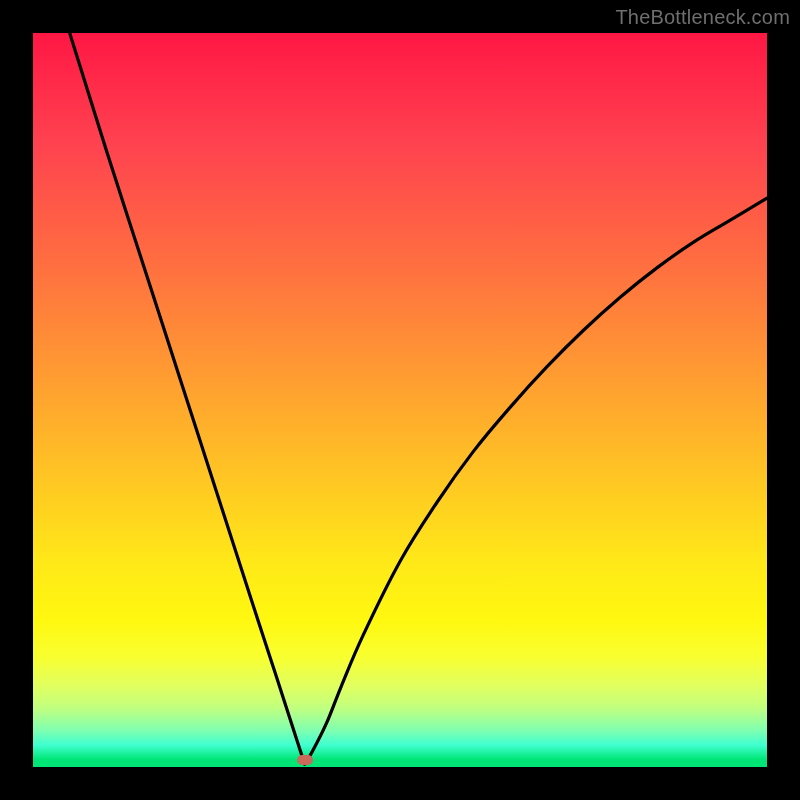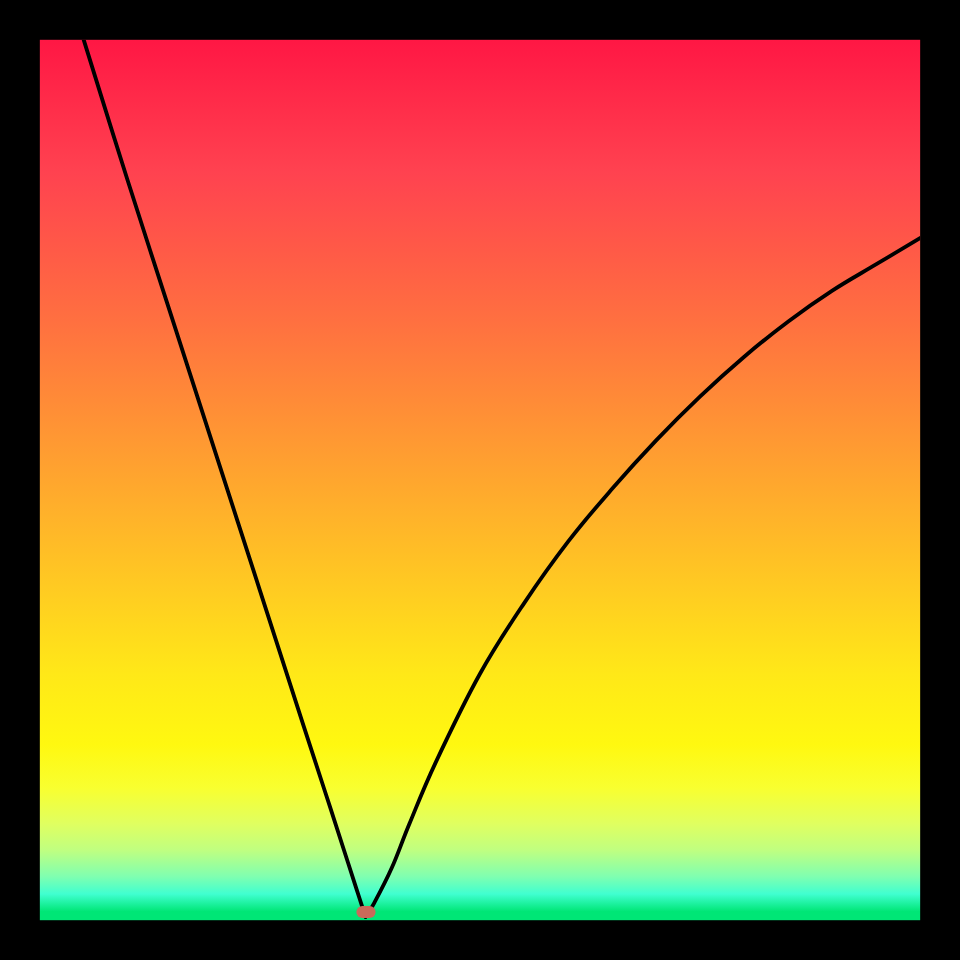--- a/index.html
+++ b/index.html
@@ -89,14 +89,15 @@
     <div class="gradient-bg"></div>
 
     <svg class="curve" viewBox="0 0 734 734" preserveAspectRatio="none">
       <path id="curve-left" fill="none" stroke="#000000" stroke-width="3.2" stroke-linecap="round" d="M 36.70 0.00 C 43.31 21.14, 60.19 75.82, 73.40 117.44 C 86.61 159.06, 96.89 190.25, 110.10 231.21 C 123.31 272.17, 133.59 304.02, 146.80 344.98 C 160.01 385.94, 170.29 417.79, 183.50 458.75 C 196.71 499.71, 209.63 539.89, 220.20 572.52 C 230.77 605.15, 235.61 619.70, 242.22 640.05 C 248.83 660.39, 252.94 673.27, 256.90 685.56 C 260.86 697.84, 261.60 700.12, 264.24 708.31 C 266.88 716.50, 270.26 726.97, 271.58 731.06"></path>
       <path id="curve-right" fill="none" stroke="#000000" stroke-width="3.2" stroke-linecap="round" d="M 271.58 731.06 C 272.90 728.95, 274.96 726.72, 278.92 719.32 C 282.88 711.92, 288.32 701.85, 293.60 689.96 C 298.88 678.07, 301.67 669.11, 308.28 653.26 C 314.89 637.41, 319.73 624.34, 330.30 601.88 C 340.87 579.42, 353.79 552.26, 367.00 528.48 C 380.21 504.70, 390.49 489.58, 403.70 469.76 C 416.91 449.94, 427.19 435.56, 440.40 418.38 C 453.61 401.20, 463.89 389.53, 477.10 374.34 C 490.31 359.15, 500.59 347.84, 513.80 333.97 C 527.01 320.10, 537.29 309.82, 550.50 297.27 C 563.71 284.72, 573.99 275.47, 587.20 264.24 C 600.41 253.01, 610.69 244.79, 623.90 234.88 C 637.11 224.97, 647.39 217.78, 660.60 209.19 C 673.81 200.60, 684.09 195.10, 697.30 187.17 C 710.51 179.24, 727.39 169.11, 734.00 165.15"></path>
     </svg>
 
     <div class="marker" id="marker" style="left: 271.58px; top: 726.66px;"></div>
   </div>
 
+  <div class="watermark">TheBottleneck.com</div>
 
 </div>
 
 </body></html>

